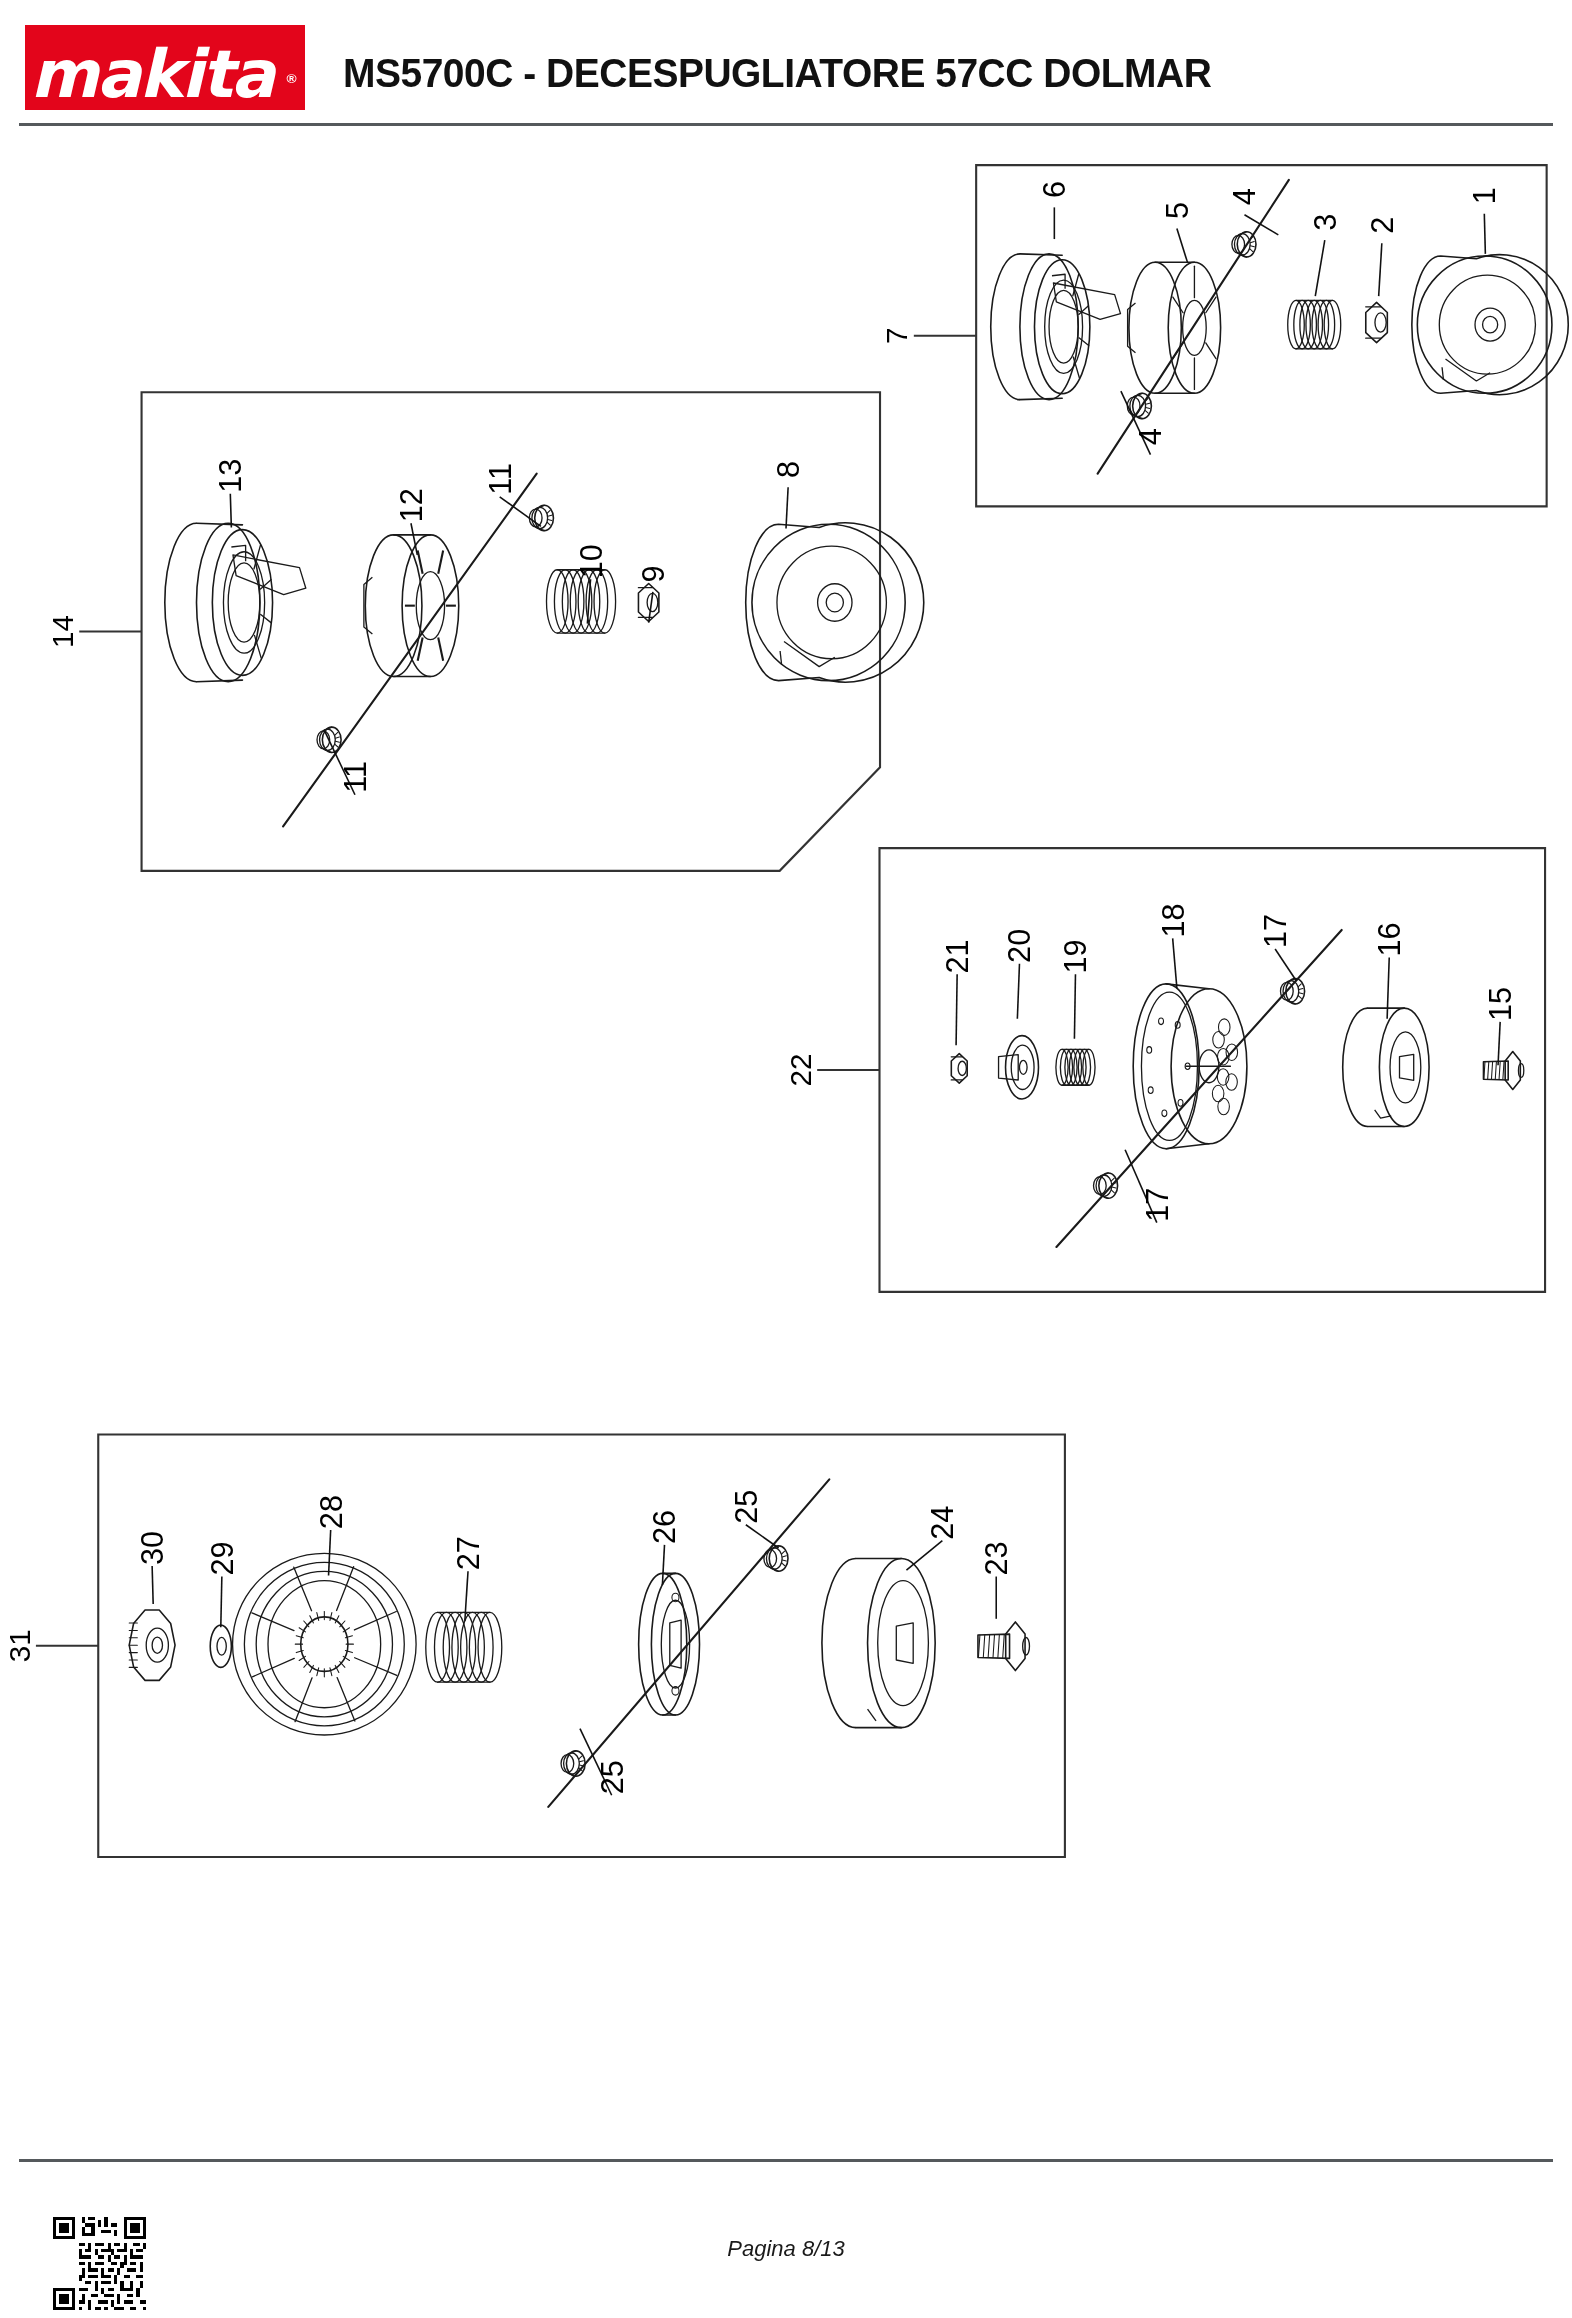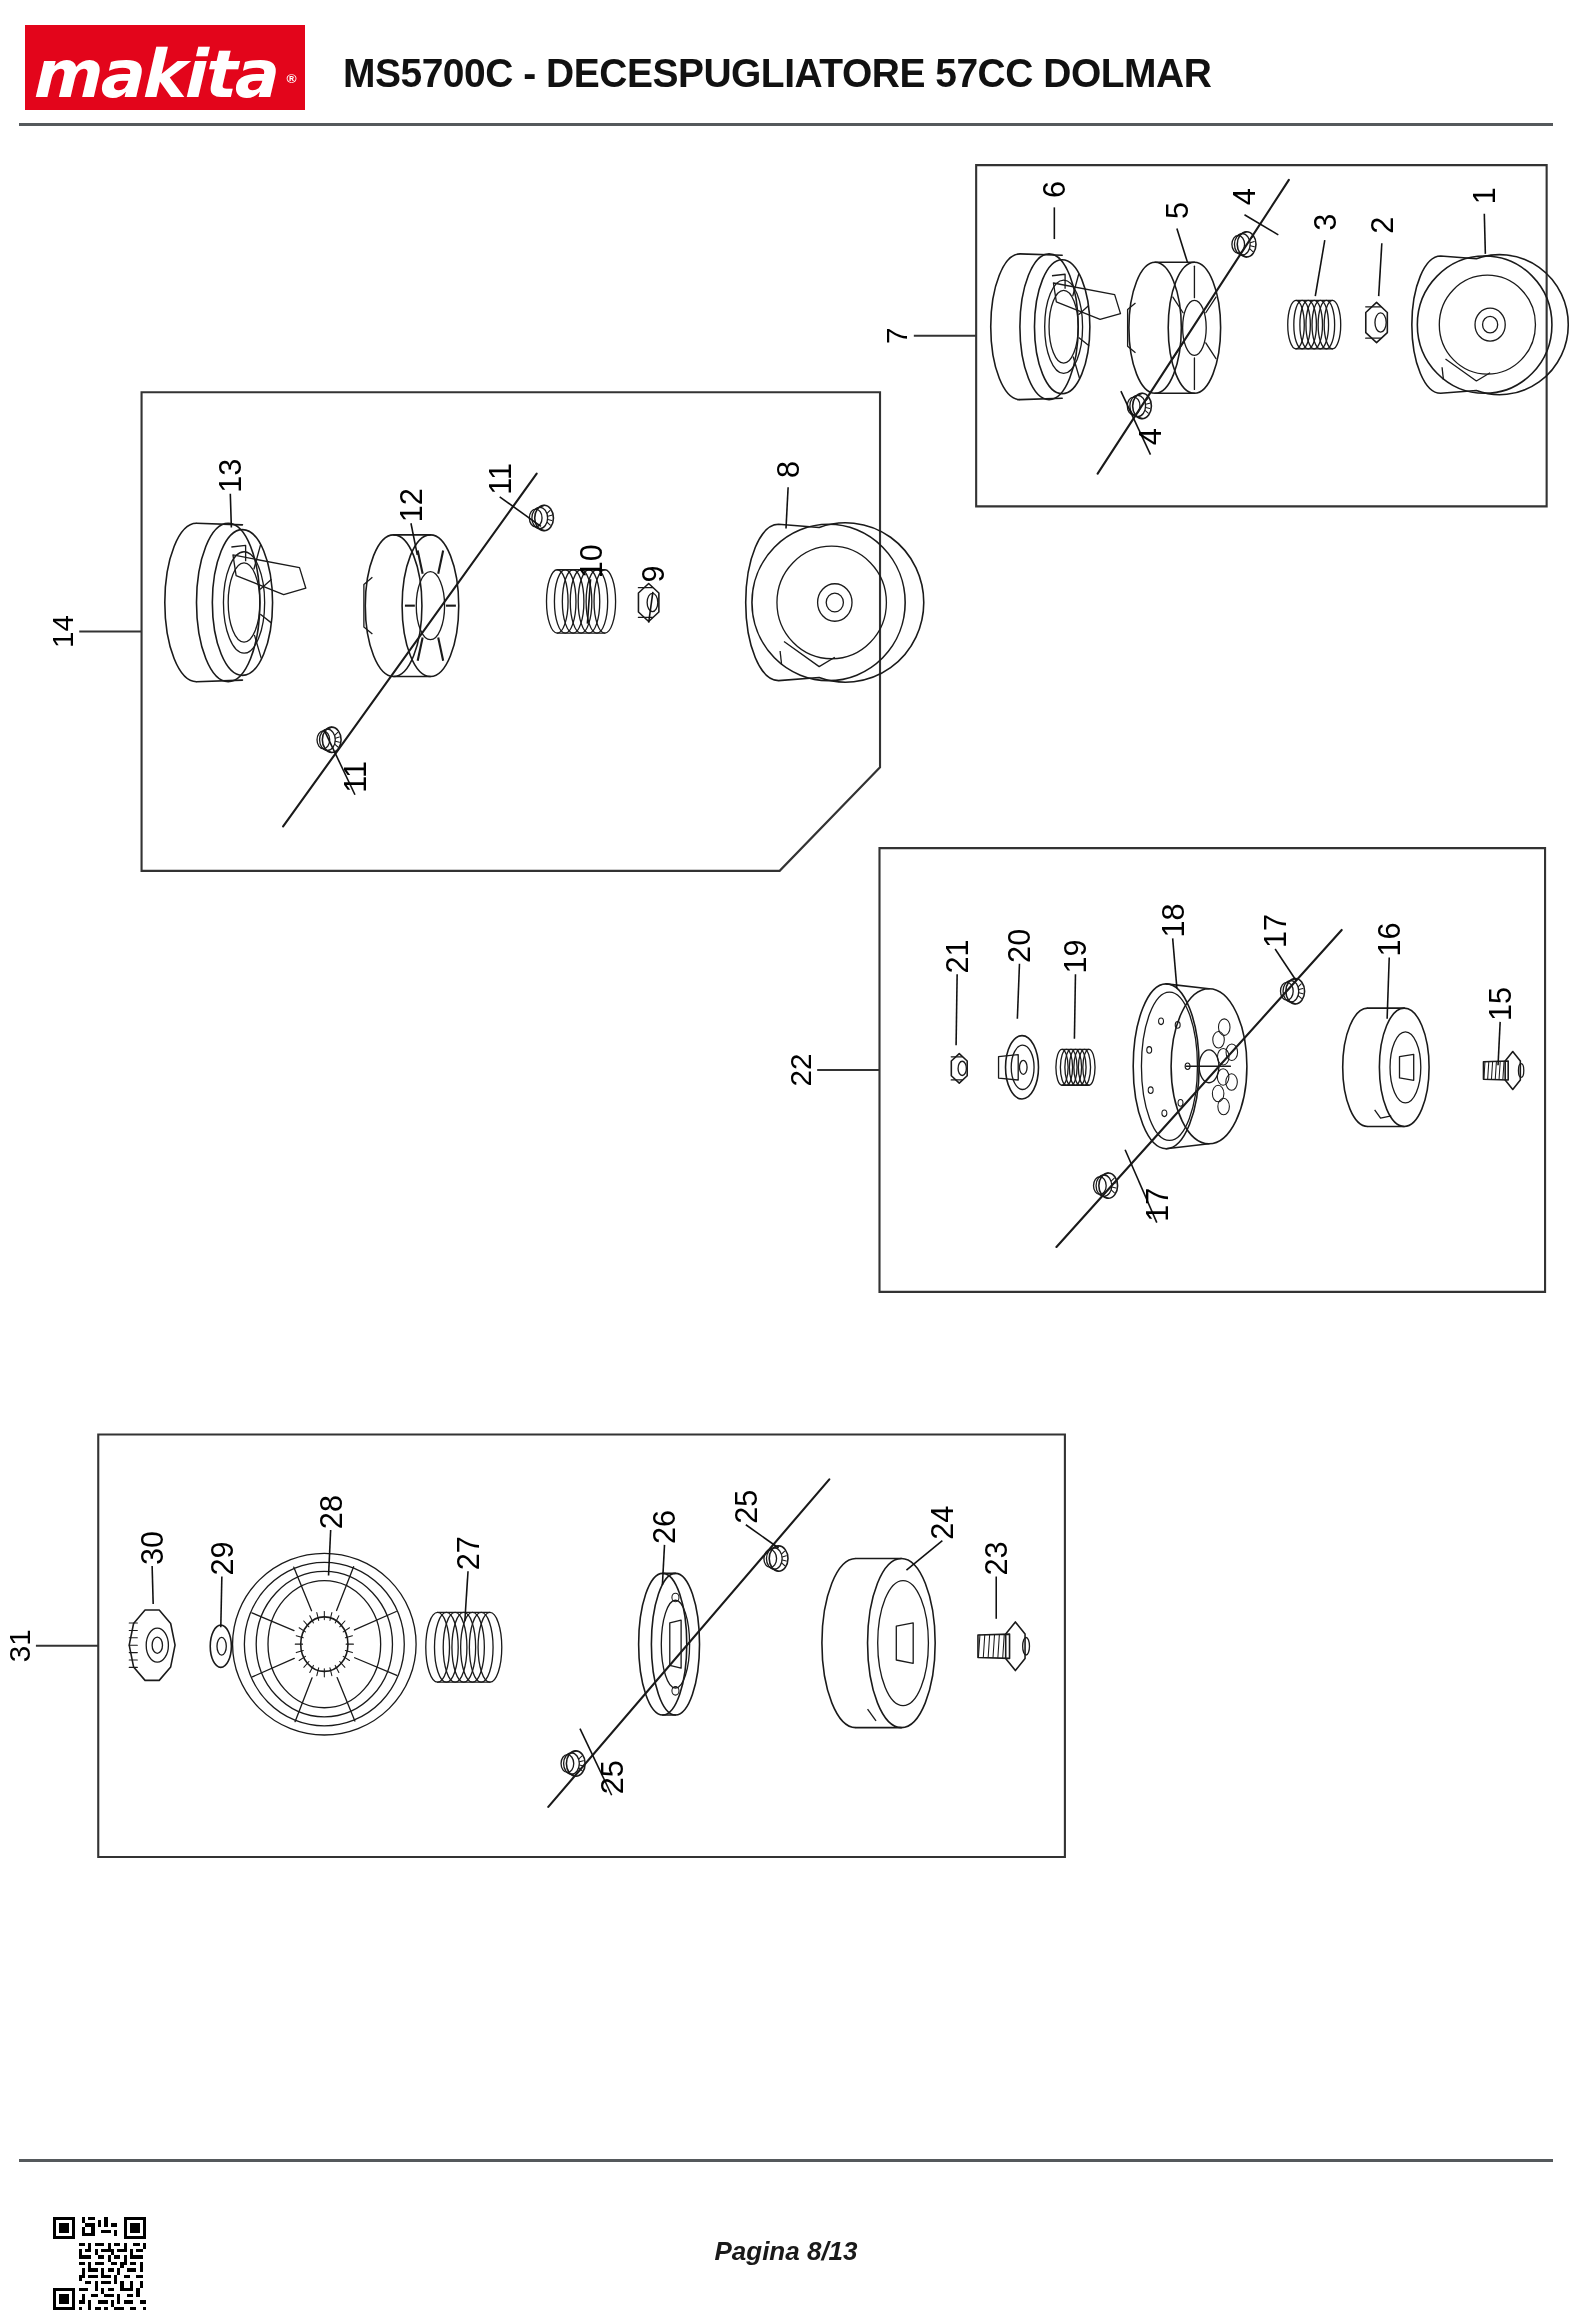--- a/index.html
+++ b/index.html
@@ -57,21 +57,21 @@
   
   #footer-rule {
     position:absolute; left:19px; top:2159px; width:1534px; height:2.6px;
     background:#55595c;
   }
   #qr { position:absolute; left:53px; top:2217px; width:93px; height:93px; }
   #page-num {
     position:absolute; left:0; top:2236px; width:1572px;
     text-align:center;
     font-family:"Liberation Sans", sans-serif;
-    font-style:italic; font-size:26px; color:#1a1a1a;font-weight:bold;
+    font-style:italic; font-size:22px; color:#1a1a1a;
   }
 </style>
 </head>
 <body>
 
 <div id="header">
   <div id="logo">
     <div id="logo-word">makita</div>
     <span id="logo-reg">®</span>
   </div>

